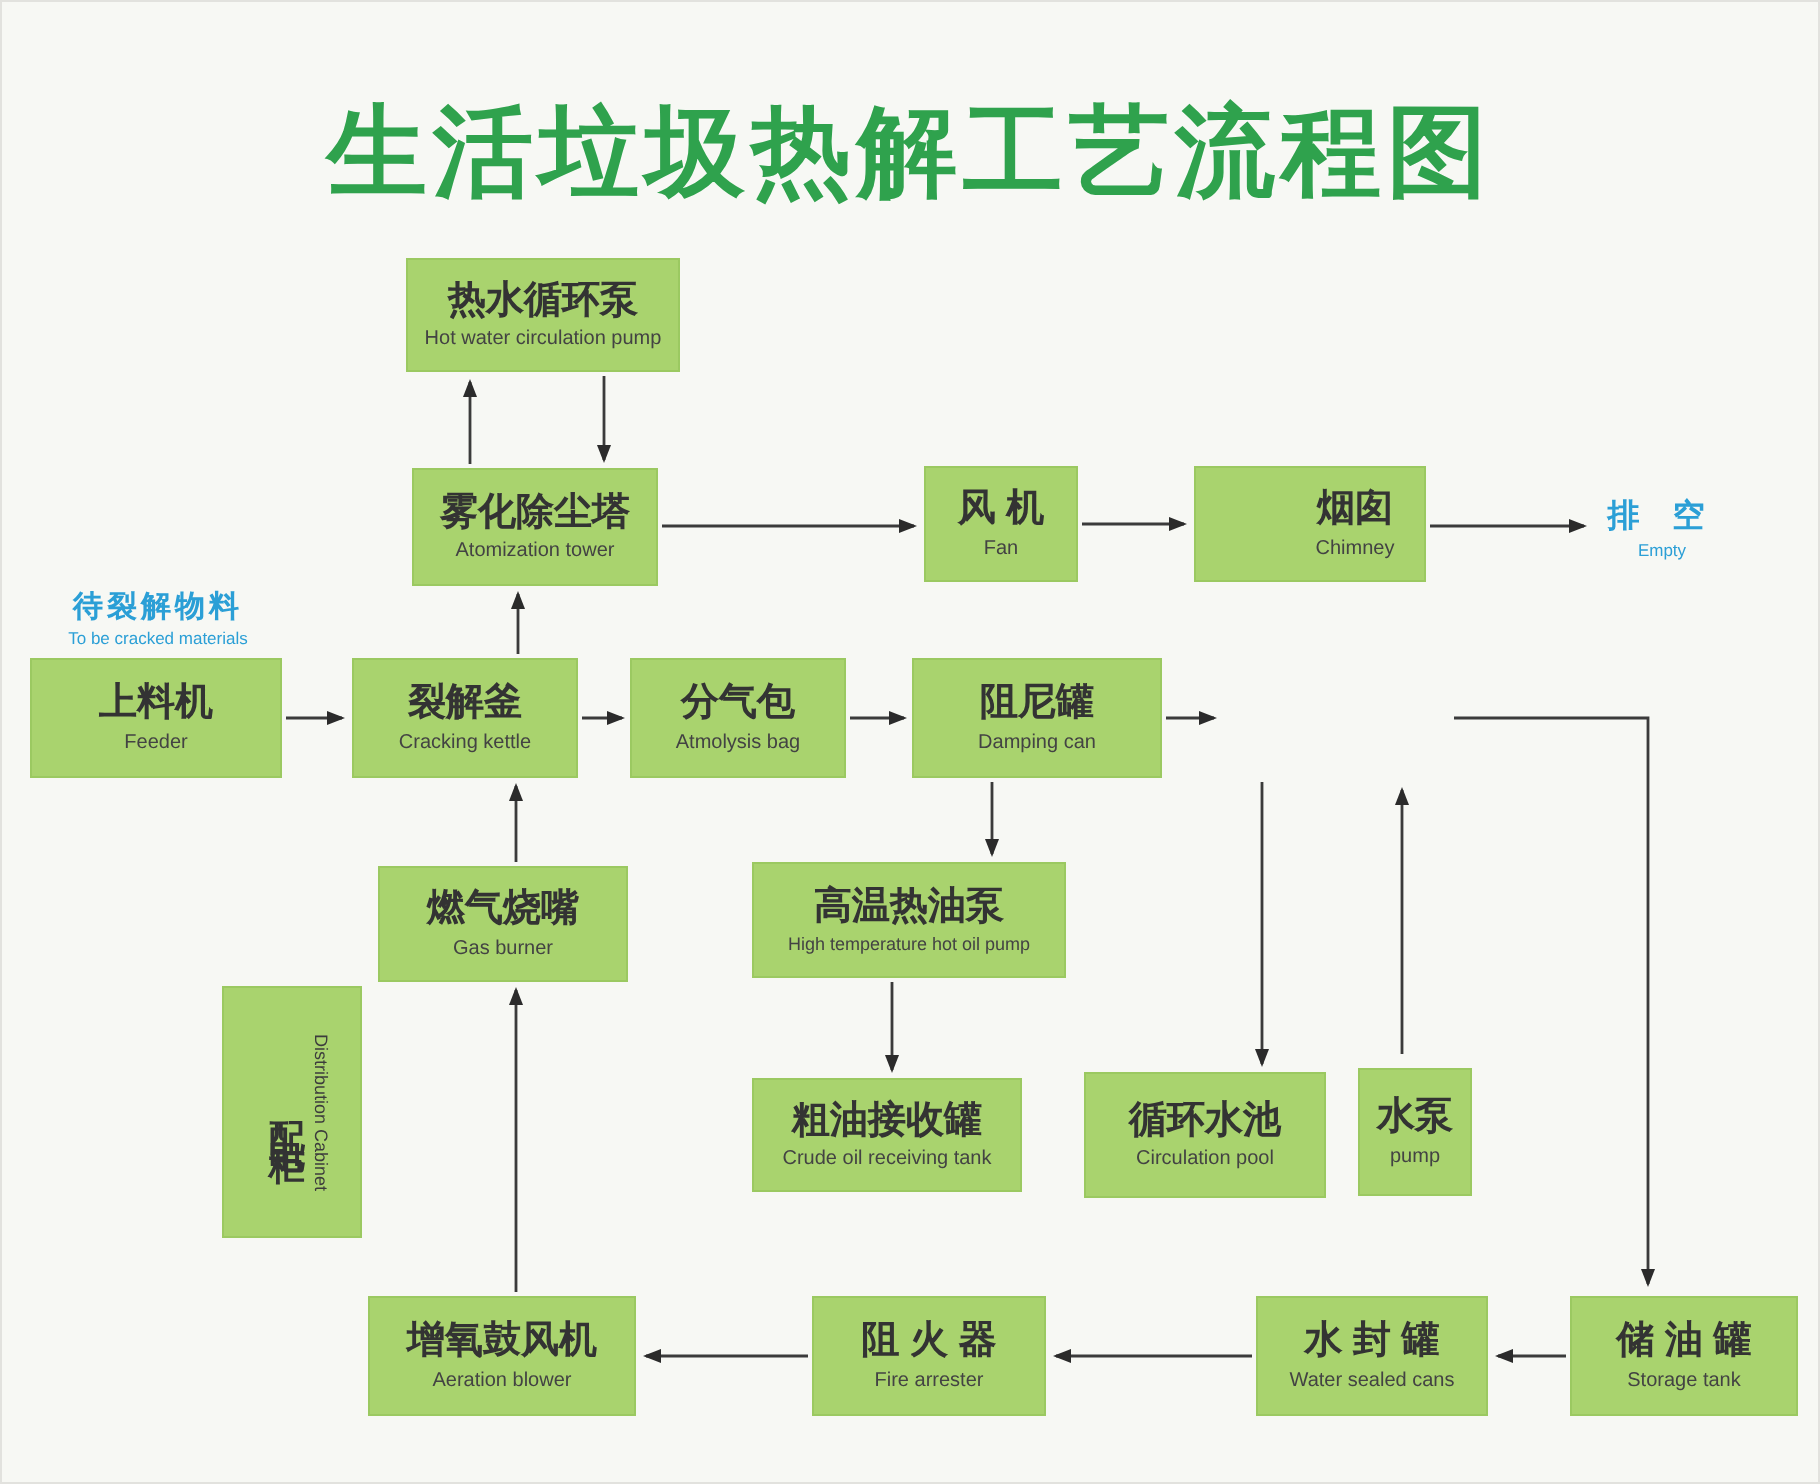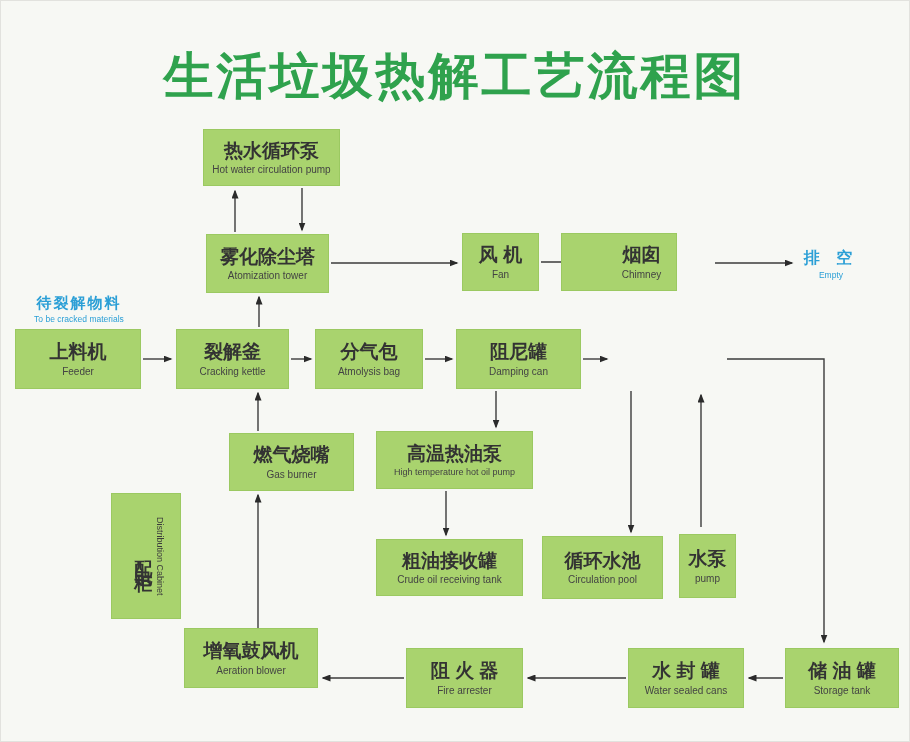--- a/index.html
+++ b/index.html
@@ -21,32 +21,32 @@
     background:var(--fill,#a9d36e);border:1px solid var(--bd,#9bc961);
     box-sizing:border-box;text-align:center;
   }
   .node .zh{font-size:19px;font-weight:bold;color:#333;line-height:1.15;white-space:nowrap;}
   .node .en{font-size:10px;color:#434343;margin-top:3px;white-space:nowrap;}
   .node.small-en .en{font-size:9px;}
   
   .n-hot-water-pump{left:202px;top:128px;width:137px;height:57px;}
   .n-atomization-tower{left:205px;top:233px;width:123px;height:59px;}
   .n-fan{left:461px;top:232px;width:77px;height:58px;}
-  .n-chimney{left:560px;top:232px;width:116px;height:58px;padding-left:45px;}
+  .n-chimney{left:596px;top:232px;width:116px;height:58px;padding-left:45px;}
   .n-feeder{left:14px;top:328px;width:126px;height:60px;}
   .n-cracking-kettle{left:175px;top:328px;width:113px;height:60px;}
   .n-atmolysis-bag{left:314px;top:328px;width:108px;height:60px;}
   .n-damping-can{left:455px;top:328px;width:125px;height:60px;}
   .n-condensation-system{left:610px;top:328px;width:115px;height:60px;}
-  .n-gas-burner{left:188px;top:432px;width:125px;height:58px;margin-left:40px;}
+  .n-gas-burner{left:188px;top:432px;width:125px;height:58px;}
   .n-hot-oil-pump{left:375px;top:430px;width:157px;height:58px;}
-  .n-crude-oil-tank{left:375px;top:538px;width:147px;height:57px;}
+  .n-crude-oil-tank{left:375px;top:538px;width:135px;height:57px;}
   .n-circulation-pool{left:541px;top:535px;width:121px;height:63px;}
   .n-water-pump{left:678px;top:533px;width:57px;height:64px;}
-  .n-aeration-blower{left:183px;top:627px;width:134px;height:60px;}
+  .n-aeration-blower{left:183px;top:647px;width:134px;height:60px;}
   .n-fire-arrester{left:405px;top:647px;width:117px;height:60px;}
   .n-water-sealed-cans{left:627px;top:647px;width:116px;height:60px;}
   .n-storage-tank{left:784px;top:647px;width:114px;height:60px;}
   
   .n-distribution-cabinet{left:110px;top:492px;width:70px;height:126px;flex-direction:row;}
   .n-distribution-cabinet .zh{
     writing-mode:vertical-rl;font-size:18px;letter-spacing:7px;margin-left:6px;
   }
   .n-distribution-cabinet .en{
     writing-mode:vertical-rl;font-size:9px;margin-top:0;margin-left:2px;color:#3c3c3c;

